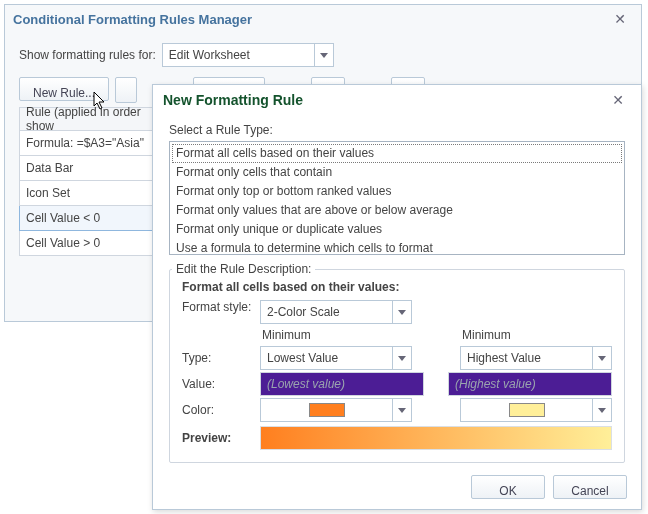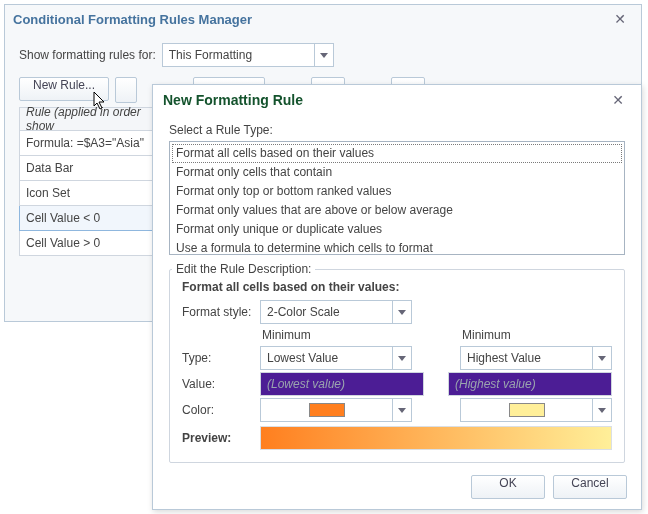--- a/index.html
+++ b/index.html
@@ -90,21 +90,21 @@
   }
 
   
   .rm-toolbar {
     display: flex;
     gap: 6px;
     margin-bottom: 4px;
   }
   .btn {
     display: inline-flex;
-    align-items: flex-start;
+    align-items: flex-end;
     justify-content: center;
     height: 24px;
     min-width: 90px;
     padding: 0 10px;
     border: 1px solid #b9c9d8;
     background: linear-gradient(#fff, #eef2f6);
     border-radius: 2px;
     color: #445;
     cursor: pointer;
     box-sizing: border-box;
@@ -129,21 +129,20 @@
   .rules-list {
     margin-top: 0;
   }
   .rules-header {
     height: 22px;
     border: 1px solid #cfd6df;
     display: flex;
     align-items: center;
     padding: 0 6px;
     background: #f4f6f9;
-    font-style: italic;
   }
   .rule-row {
     height: 24px;
     border: 1px solid #cfd6df;
     border-top: none;
     display: flex;
     align-items: center;
     padding: 0 6px;
     background: #fff;
     width: 132px;     
@@ -220,21 +219,20 @@
     padding: 0 4px;
     font-size: 12px;
   }
   .desc-title {
     font-weight: 600;
     margin-bottom: 6px;
   }
 
   .form-row {
     display: flex;
-    align-items: center;
     margin: 4px 0;
   }
   .form-row .lbl {
     width: 78px;
     flex: 0 0 78px;
   }
   .dual {
     display: flex;
     align-items: center;
     margin: 2px 0;
@@ -304,21 +302,21 @@
   <div class="titlebar">
     <span class="title">Conditional Formatting Rules Manager</span>
     <span class="close-x">✕</span>
   </div>
 
   <div class="rm-body">
 
     <div class="rm-row">
       <span class="rm-label">Show formatting rules for:</span>
       <span class="combo" style="width:170px;">
-        <span class="combo-text">This Formatting</span>
+        <span class="combo-text">Edit Worksheet</span>
         <span class="combo-arrow">
             <span class="caret-down"></span>
           </span>
       </span>
     </div>
 
     <div class="rm-toolbar">
       <span class="btn" style="position:relative;">
         <span>New Rule...</span>
 

